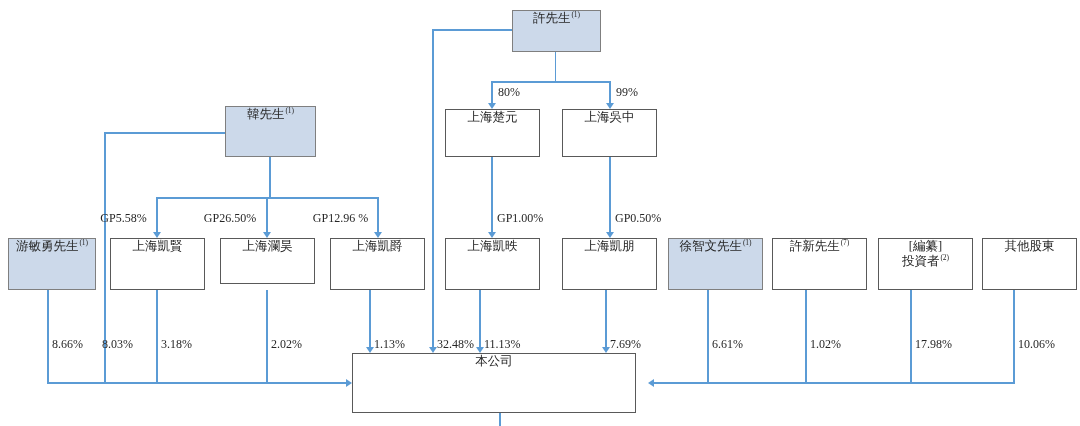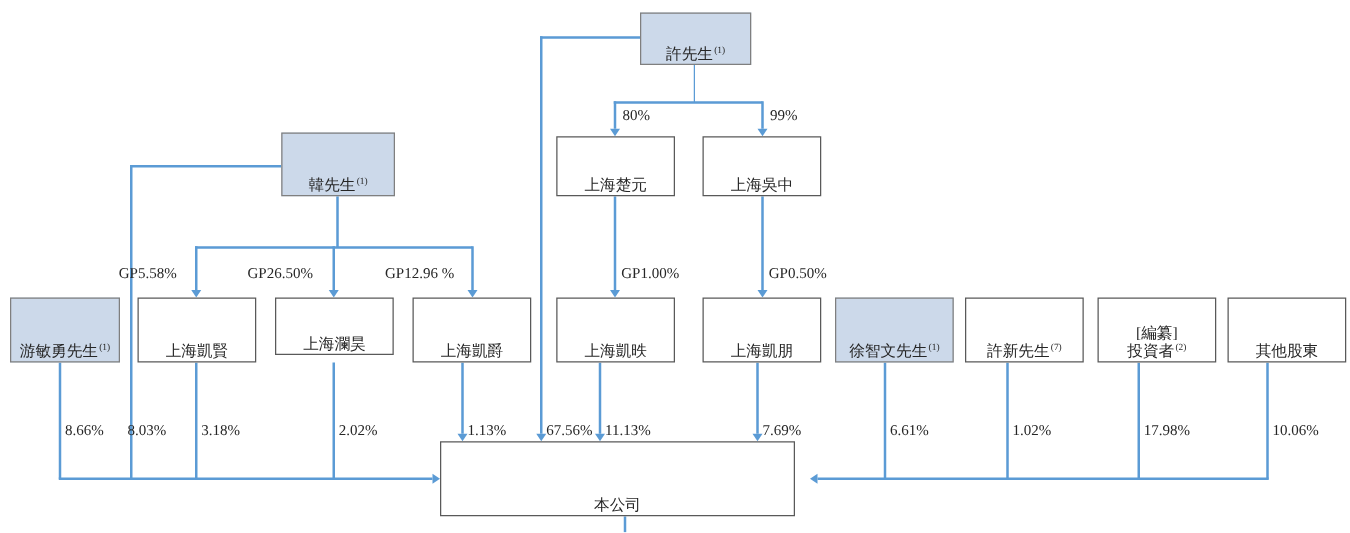--- a/index.html
+++ b/index.html
@@ -1,33 +1,33 @@
 <!DOCTYPE html>
 <html><head>
 <meta charset="utf-8">
 <style>
   html,body{margin:0;padding:0;background:#ffffff;}
   #stage{position:relative;width:1080px;height:426px;background:#ffffff;overflow:hidden;
          font-family:"Liberation Serif","DejaVu Serif",serif;color:#262626;}
   .box{position:absolute;border:1px solid #595959;background:#ffffff;
-       display:flex;flex-direction:column;align-items:center;justify-content:flex-end;
+       display:flex;flex-direction:column;align-items:center;justify-content:flex-start;
        font-size:12.5px;line-height:15px;text-align:center;box-sizing:border-box;}
   .box.blue{background:#ccd9ea;border:1.5px solid #7f7f7f;}
   .box.company{border:1.5px solid #595959;}
   .box sup{font-size:7.5px;line-height:0;vertical-align:super;margin-left:1px;}
   .vl{position:absolute;width:1.5px;background:#5b9bd5;}
   .hl{position:absolute;height:1.5px;background:#5b9bd5;}
   .arrd{position:absolute;width:0;height:0;border-left:4px solid transparent;
         border-right:4px solid transparent;border-top:6px solid #5b9bd5;}
   .arrr{position:absolute;width:0;height:0;border-top:4px solid transparent;
         border-bottom:4px solid transparent;border-left:6px solid #5b9bd5;}
   .arrl{position:absolute;width:0;height:0;border-top:4px solid transparent;
         border-bottom:4px solid transparent;border-right:6px solid #5b9bd5;}
   .pct{position:absolute;font-size:12px;line-height:14px;white-space:nowrap;}
-  .pct.ra{text-align:left;}
+  .pct.ra{text-align:center;}
 </style>
 </head>
 <body>
 
 <div id="stage">
 
   <div class="vl" style="left:554.75px;top:52px;height:30px"></div>
   <div class="hl" style="left:491.25px;top:81px;width:119px"></div>
   <div class="vl" style="left:491.25px;top:81px;height:22px"></div>
   <div class="vl" style="left:609.25px;top:81px;height:22px"></div>
@@ -82,21 +82,21 @@
   <div class="pct ra" style="left:198px;top:211px;width:64px">GP26.50%</div>
   <div class="pct ra" style="left:308px;top:211px;width:65px">GP12.96 %</div>
   <div class="pct" style="left:497px;top:211px">GP1.00%</div>
   <div class="pct" style="left:615px;top:211px">GP0.50%</div>
 
   <div class="pct" style="left:52px;top:337px">8.66%</div>
   <div class="pct" style="left:102px;top:337px">8.03%</div>
   <div class="pct" style="left:161px;top:337px">3.18%</div>
   <div class="pct" style="left:271px;top:337px">2.02%</div>
   <div class="pct" style="left:374px;top:337px">1.13%</div>
-  <div class="pct" style="left:437px;top:337px">67.56%</div>
+  <div class="pct" style="left:437px;top:337px">32.48%</div>
   <div class="pct" style="left:484px;top:337px">11.13%</div>
   <div class="pct" style="left:610px;top:337px">7.69%</div>
   <div class="pct" style="left:712px;top:337px">6.61%</div>
   <div class="pct" style="left:810px;top:337px">1.02%</div>
   <div class="pct" style="left:915px;top:337px">17.98%</div>
   <div class="pct" style="left:1018px;top:337px">10.06%</div>
 
   <div class="box blue" style="left:512px;top:10px;width:89px;height:42px">
     <span><span>許先生</span><sup>(1)</sup></span>
   </div>

